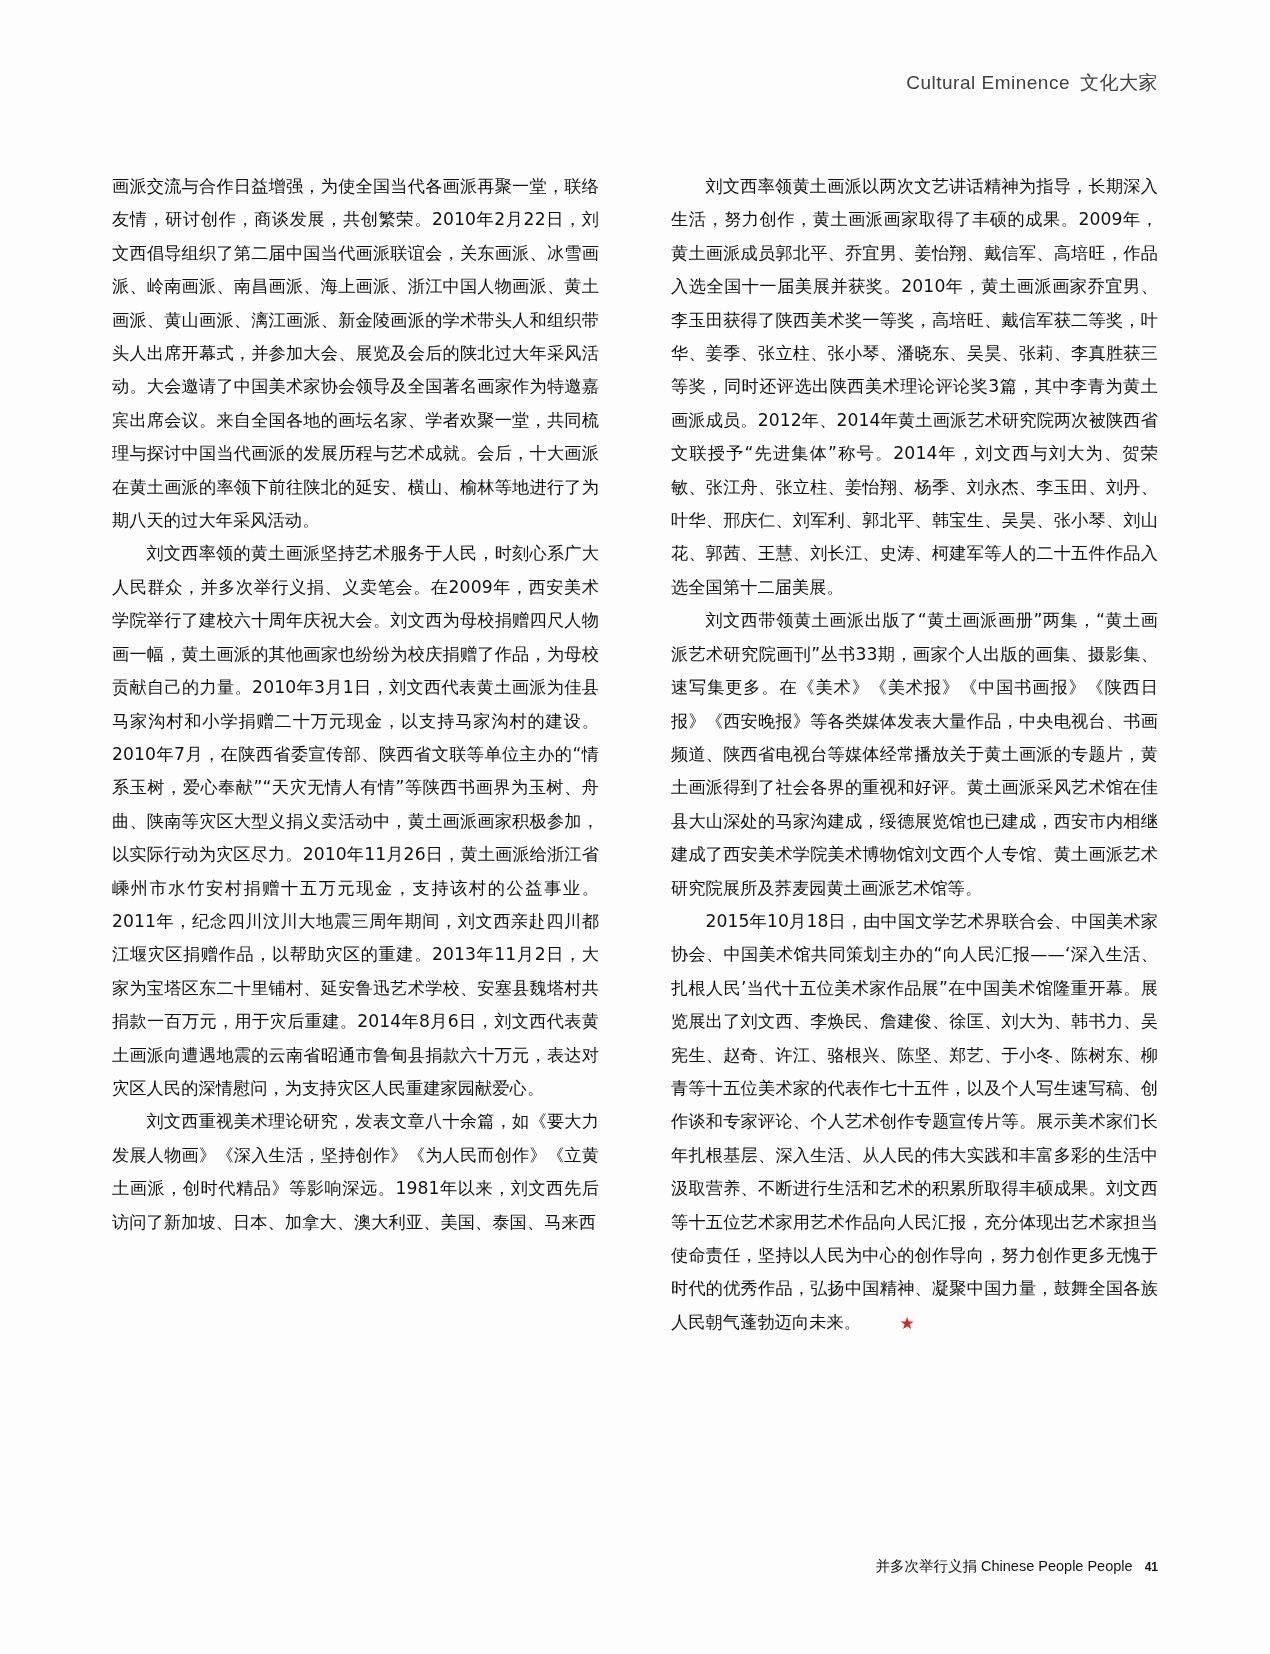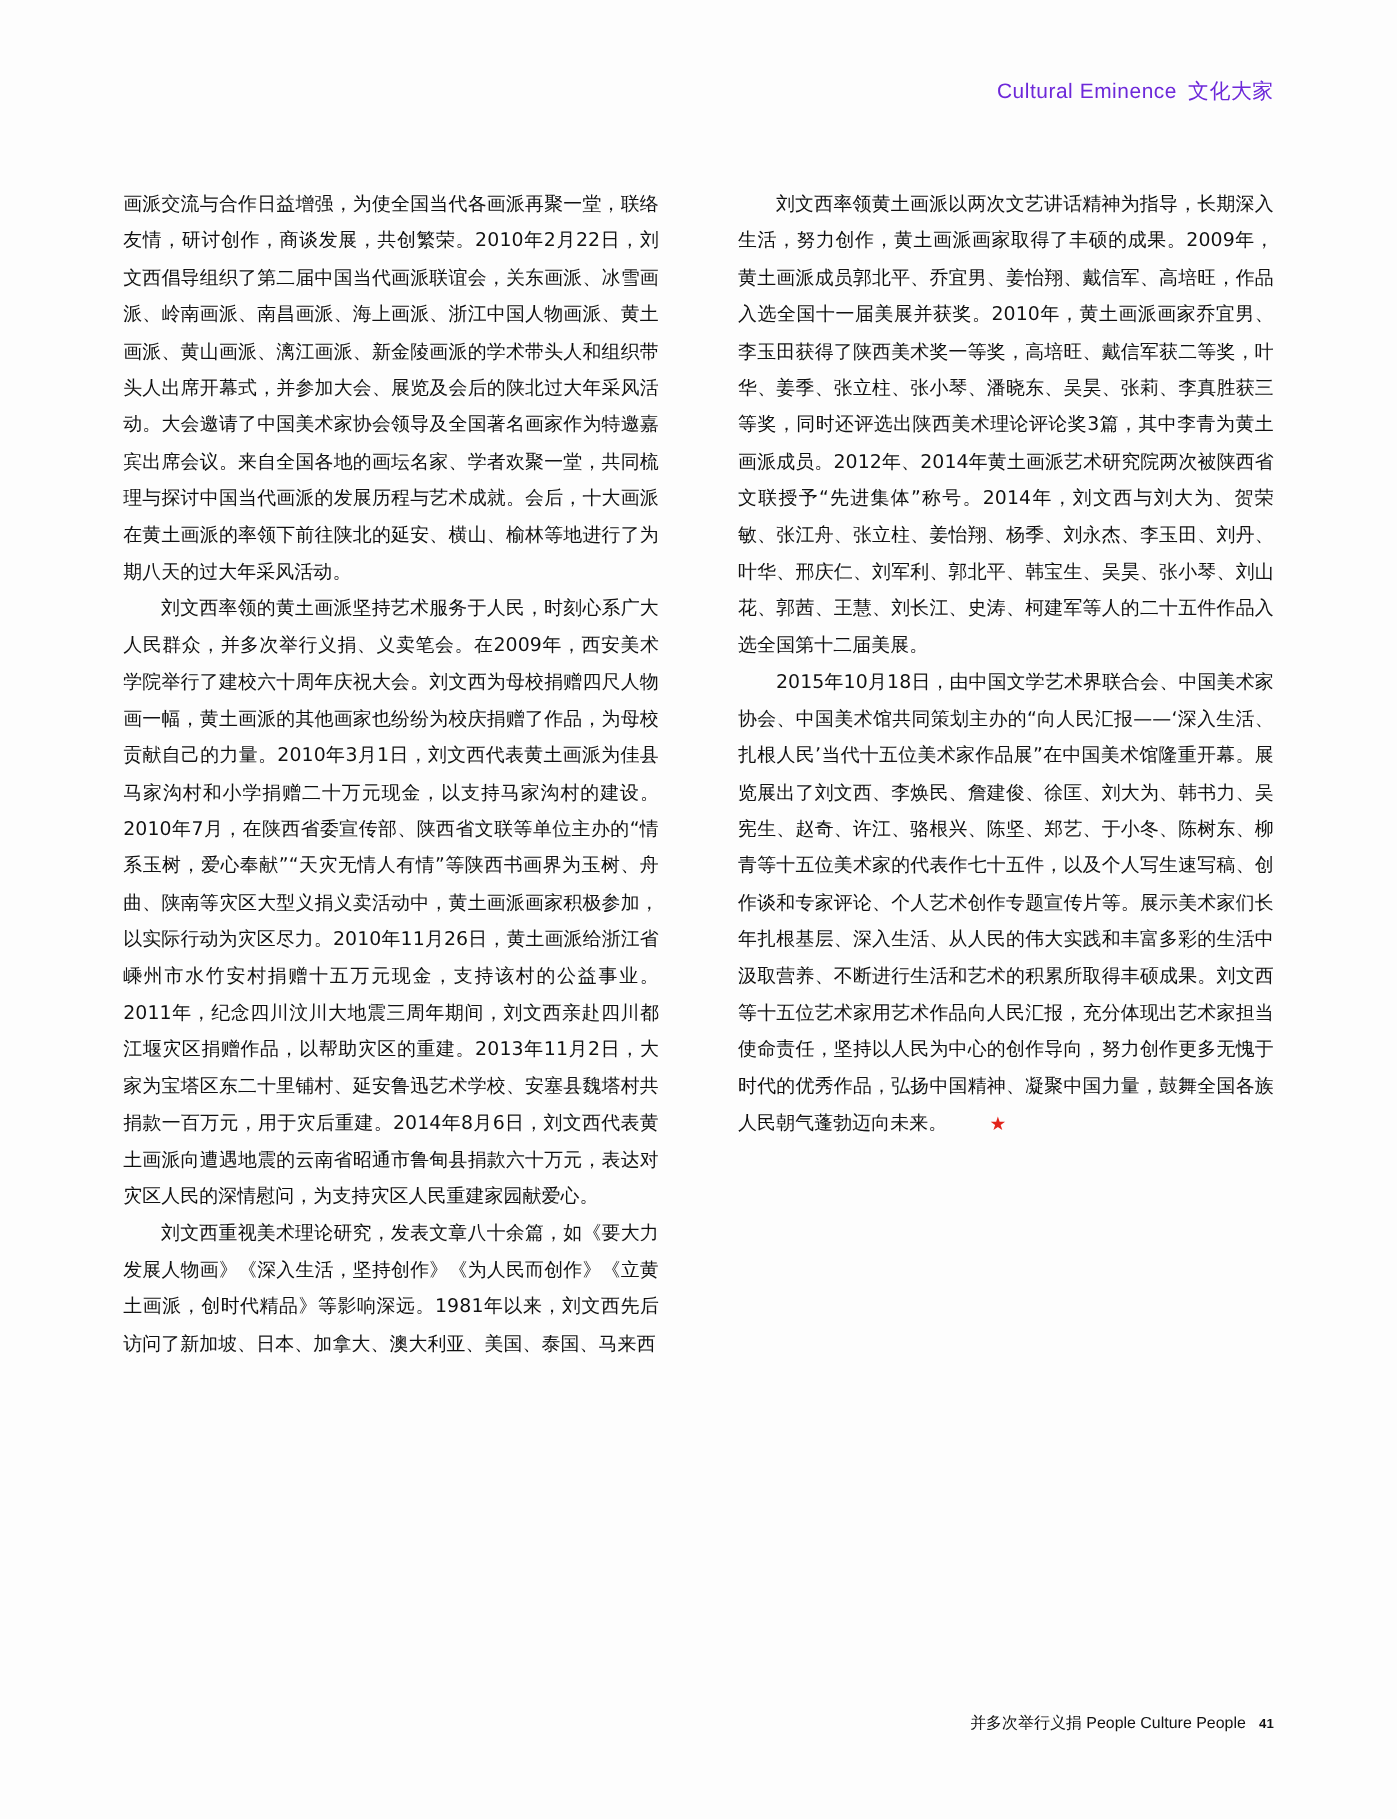--- a/index.html
+++ b/index.html
@@ -19,21 +19,21 @@
     position: absolute;
     inset: 0;
     background: #fdfdfd;
   }
   .header {
     position: absolute;
     top: 70px;
     right: 112px;
     font-family: "Liberation Sans", sans-serif;
     font-size: 19px;
-    color: #6d28d9;
+    color: #404040;
     letter-spacing: 0.5px;
     white-space: nowrap;
   }
   .header .cn {
     font-family: "DejaVu Sans", sans-serif;
     font-size: 19px;
     margin-left: 10px;
   }
   .columns {
     position: absolute;
@@ -101,24 +101,25 @@
   <div class="columns">
 
     <div class="col">
       <p class="first">画派交流与合作日益增强，为使全国当代各画派再聚一堂，联络友情，研讨创作，商谈发展，共创繁荣。2010年2月22日，刘文西倡导组织了第二届中国当代画派联谊会，关东画派、冰雪画派、岭南画派、南昌画派、海上画派、浙江中国人物画派、黄土画派、黄山画派、漓江画派、新金陵画派的学术带头人和组织带头人出席开幕式，并参加大会、展览及会后的陕北过大年采风活动。大会邀请了中国美术家协会领导及全国著名画家作为特邀嘉宾出席会议。来自全国各地的画坛名家、学者欢聚一堂，共同梳理与探讨中国当代画派的发展历程与艺术成就。会后，十大画派在黄土画派的率领下前往陕北的延安、横山、榆林等地进行了为期八天的过大年采风活动。</p>
       <p>刘文西率领的黄土画派坚持艺术服务于人民，时刻心系广大人民群众，并多次举行义捐、义卖笔会。在2009年，西安美术学院举行了建校六十周年庆祝大会。刘文西为母校捐赠四尺人物画一幅，黄土画派的其他画家也纷纷为校庆捐赠了作品，为母校贡献自己的力量。2010年3月1日，刘文西代表黄土画派为佳县马家沟村和小学捐赠二十万元现金，以支持马家沟村的建设。2010年7月，在陕西省委宣传部、陕西省文联等单位主办的“情系玉树，爱心奉献”“天灾无情人有情”等陕西书画界为玉树、舟曲、陕南等灾区大型义捐义卖活动中，黄土画派画家积极参加，以实际行动为灾区尽力。2010年11月26日，黄土画派给浙江省嵊州市水竹安村捐赠十五万元现金，支持该村的公益事业。2011年，纪念四川汶川大地震三周年期间，刘文西亲赴四川都江堰灾区捐赠作品，以帮助灾区的重建。2013年11月2日，大家为宝塔区东二十里铺村、延安鲁迅艺术学校、安塞县魏塔村共捐款一百万元，用于灾后重建。2014年8月6日，刘文西代表黄土画派向遭遇地震的云南省昭通市鲁甸县捐款六十万元，表达对灾区人民的深情慰问，为支持灾区人民重建家园献爱心。</p>
       <p>刘文西重视美术理论研究，发表文章八十余篇，如《要大力发展人物画》《深入生活，坚持创作》《为人民而创作》《立黄土画派，创时代精品》等影响深远。1981年以来，刘文西先后访问了新加坡、日本、加拿大、澳大利亚、美国、泰国、马来西</p>
     </div>
 
     <div class="col">
       <p>刘文西率领黄土画派以两次文艺讲话精神为指导，长期深入生活，努力创作，黄土画派画家取得了丰硕的成果。2009年，黄土画派成员郭北平、乔宜男、姜怡翔、戴信军、高培旺，作品入选全国十一届美展并获奖。2010年，黄土画派画家乔宜男、李玉田获得了陕西美术奖一等奖，高培旺、戴信军获二等奖，叶华、姜季、张立柱、张小琴、潘晓东、吴昊、张莉、李真胜获三等奖，同时还评选出陕西美术理论评论奖3篇，其中李青为黄土画派成员。2012年、2014年黄土画派艺术研究院两次被陕西省文联授予“先进集体”称号。2014年，刘文西与刘大为、贺荣敏、张江舟、张立柱、姜怡翔、杨季、刘永杰、李玉田、刘丹、叶华、邢庆仁、刘军利、郭北平、韩宝生、吴昊、张小琴、刘山花、郭茜、王慧、刘长江、史涛、柯建军等人的二十五件作品入选全国第十二届美展。</p>
+      <p>刘文西带领黄土画派出版了“黄土画派画册”两集，“黄土画派艺术研究院画刊”丛书33期，画家个人出版的画集、摄影集、速写集更多。在《美术》《美术报》《中国书画报》《陕西日报》《西安晚报》等各类媒体发表大量作品，中央电视台、书画频道、陕西省电视台等媒体经常播放关于黄土画派的专题片，黄土画派得到了社会各界的重视和好评。黄土画派采风艺术馆在佳县大山深处的马家沟建成，绥德展览馆也已建成，西安市内相继建成了西安美术学院美术博物馆刘文西个人专馆、黄土画派艺术研究院展所及荞麦园黄土画派艺术馆等。</p>
       <p><span>2015年10月18日，由中国文学艺术界联合会、中国美术家协会、中国美术馆共同策划主办的“向人民汇报——‘深入生活、扎根人民’当代十五位美术家作品展”在中国美术馆隆重开幕。展览展出了刘文西、李焕民、詹建俊、徐匡、刘大为、韩书力、吴宪生、赵奇、许江、骆根兴、陈坚、郑艺、于小冬、陈树东、柳青等十五位美术家的代表作七十五件，以及个人写生速写稿、创作谈和专家评论、个人艺术创作专题宣传片等。展示美术家们长年扎根基层、深入生活、从人民的伟大实践和丰富多彩的生活中汲取营养、不断进行生活和艺术的积累所取得丰硕成果。刘文西等十五位艺术家用艺术作品向人民汇报，充分体现出艺术家担当使命责任，坚持以人民为中心的创作导向，努力创作更多无愧于时代的优秀作品，弘扬中国精神、凝聚中国力量，鼓舞全国各族人民朝气蓬勃迈向未来。</span><span class="star">★</span></p>
     </div>
 
   </div>
 
   <div class="footer">
     <span class="cn">并多次举行义捐</span>
-    <span>People Culture People</span>
+    <span>Chinese People People</span>
     <span class="pageno">41</span>
   </div>
 
 </div>
 
 </body></html>

